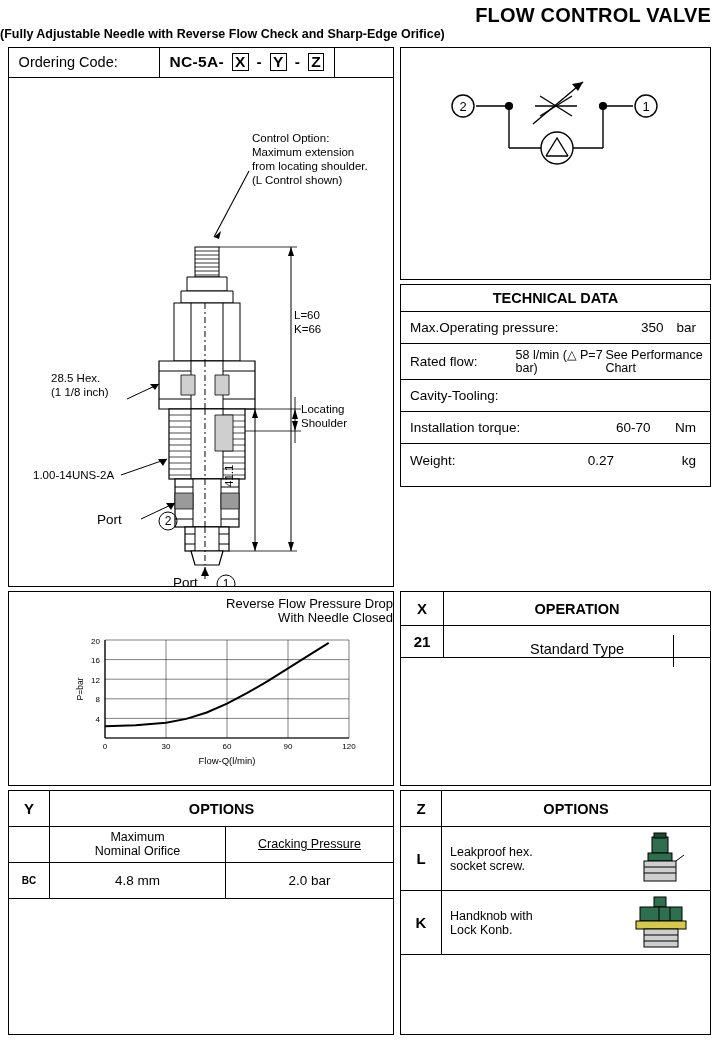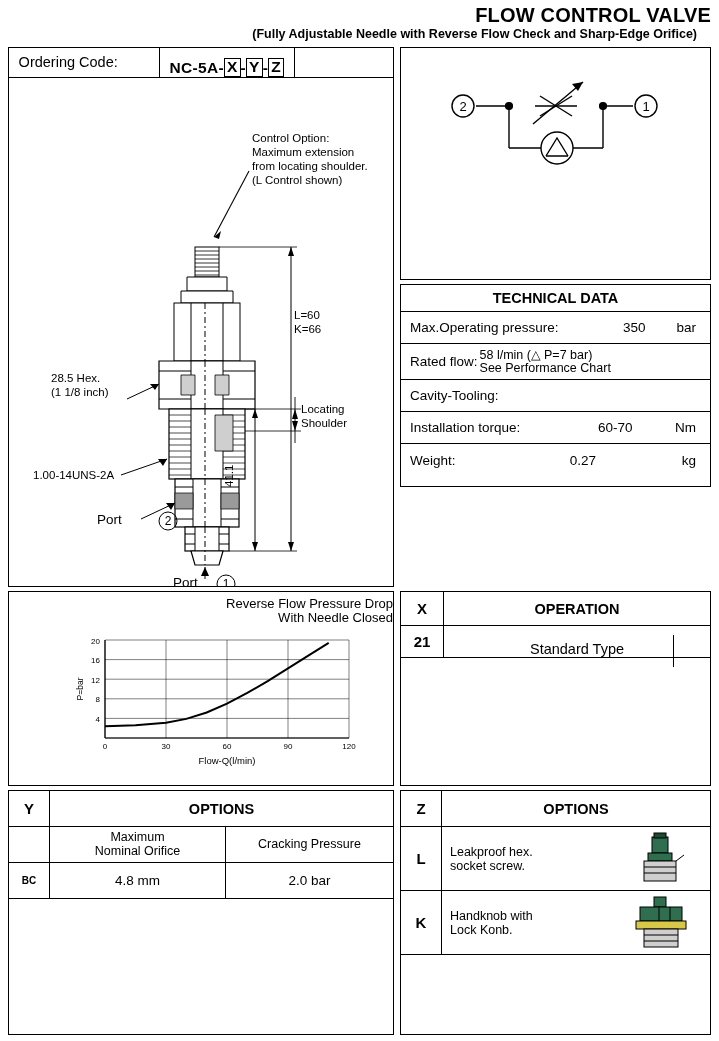--- a/index.html
+++ b/index.html
@@ -25,42 +25,42 @@
   .hdr-title {
     text-align: right;
     font-size: 20px;
     font-weight: bold;
     letter-spacing: .2px;
     padding-right: 8px;
     padding-top: 5px;
     line-height: 1.05;
   }
   .hdr-sub {
-    text-align: right;
+    text-align: left;
     font-size: 12.5px;
     font-weight: bold;
-    padding-right: 22px;
+    padding-right: 16px;
     padding-top: 2px;
     line-height: 1.05;
-    margin-left: 20px;
   }
 
   
   .box { position: absolute; border: 1.4px solid #000; background: #fff; }
   .order-label {
     font-size: 14.5px; padding-left: 10px; width: 150px;
   }
   .order-code-box {
     border-left: 1.4px solid #000;
     border-right: 1.4px solid #000;
     height: 100%;
-    display: flex; align-items: flex-end; justify-content: center;
+    display: flex; align-items: center; justify-content: center;
     padding: 0 10px;
     font-size: 15.5px; font-weight: bold;
     letter-spacing: .3px;
+    gap: 8px;
   }
   .codeseg { }
   .boxed {
     border: 1.2px solid #000;
     padding: 0 2px;
     margin: 0 0px;
     display: inline-block;
     line-height: 1.05;
   }
 
@@ -88,26 +88,27 @@
     padding: 5px 0 5px 0;
     border-bottom: 1.4px solid #000;
   }
   .t-row {
     border-bottom: 1.2px solid #000;
     height: 32px;
     display: flex; align-items: center;
     padding-left: 9px;
     font-size: 13.5px;
     position: relative;
+    gap: 36px;
   }
   .t-row:last-child { border-bottom: none; }
   .t-row .lbl { white-space: nowrap; }
   .t-row .unit { position: absolute; right: 14px; }
   .t-row.two-line { height: 36px; }
-  .t-stack { display: flex; flex-direction: column; line-height: 1.02; font-size: 12.5px;}
+  .t-stack { display: flex; flex-direction: row; line-height: 1.02; font-size: 12.5px;}
   .t-center { flex: 1; text-align: center; }
 
   
   #chart-panel {
     left: 8px; top: 591px; width: 386px; height: 195px;
   }
   .chart-title {
     text-align: right; font-size: 13px; line-height: 1.1;
     padding-top: 5px;
   }
@@ -147,21 +148,21 @@
   }
   .y-c2 { flex: 1; display: flex; align-items: center; justify-content: center;
           font-weight: bold; font-size: 14.5px; }
   .y-sub { display: flex; height: 36px; border-bottom: 1.3px solid #000; }
   .y-sub .y-c1 { border-right: 1.3px solid #000; }
   .y-sub-a, .y-sub-b {
     display: flex; align-items: center; justify-content: center;
     font-size: 12.5px; line-height: 1.05; text-align: center;
   }
   .y-sub-a { width: 176px; border-right: 1.3px solid #000; }
-  .y-sub-b { flex: 1; }
+  .y-sub-b { flex: 1; text-decoration: underline; }
   .y-row { display: flex; height: 36px; border-bottom: 1.3px solid #000; }
   .y-row .y-c1 { font-weight: bold; font-size: 10px; }
   .y-val-a {
     width: 176px; border-right: 1.3px solid #000;
     display: flex; align-items: center; justify-content: center; font-size: 13.5px;
   }
   .y-val-b { flex: 1; display: flex; align-items: center; justify-content: center; font-size: 13.5px; }
   .y-foot { font-size: 10px; padding: 4px 6px; line-height: 1.15; }
 
   

